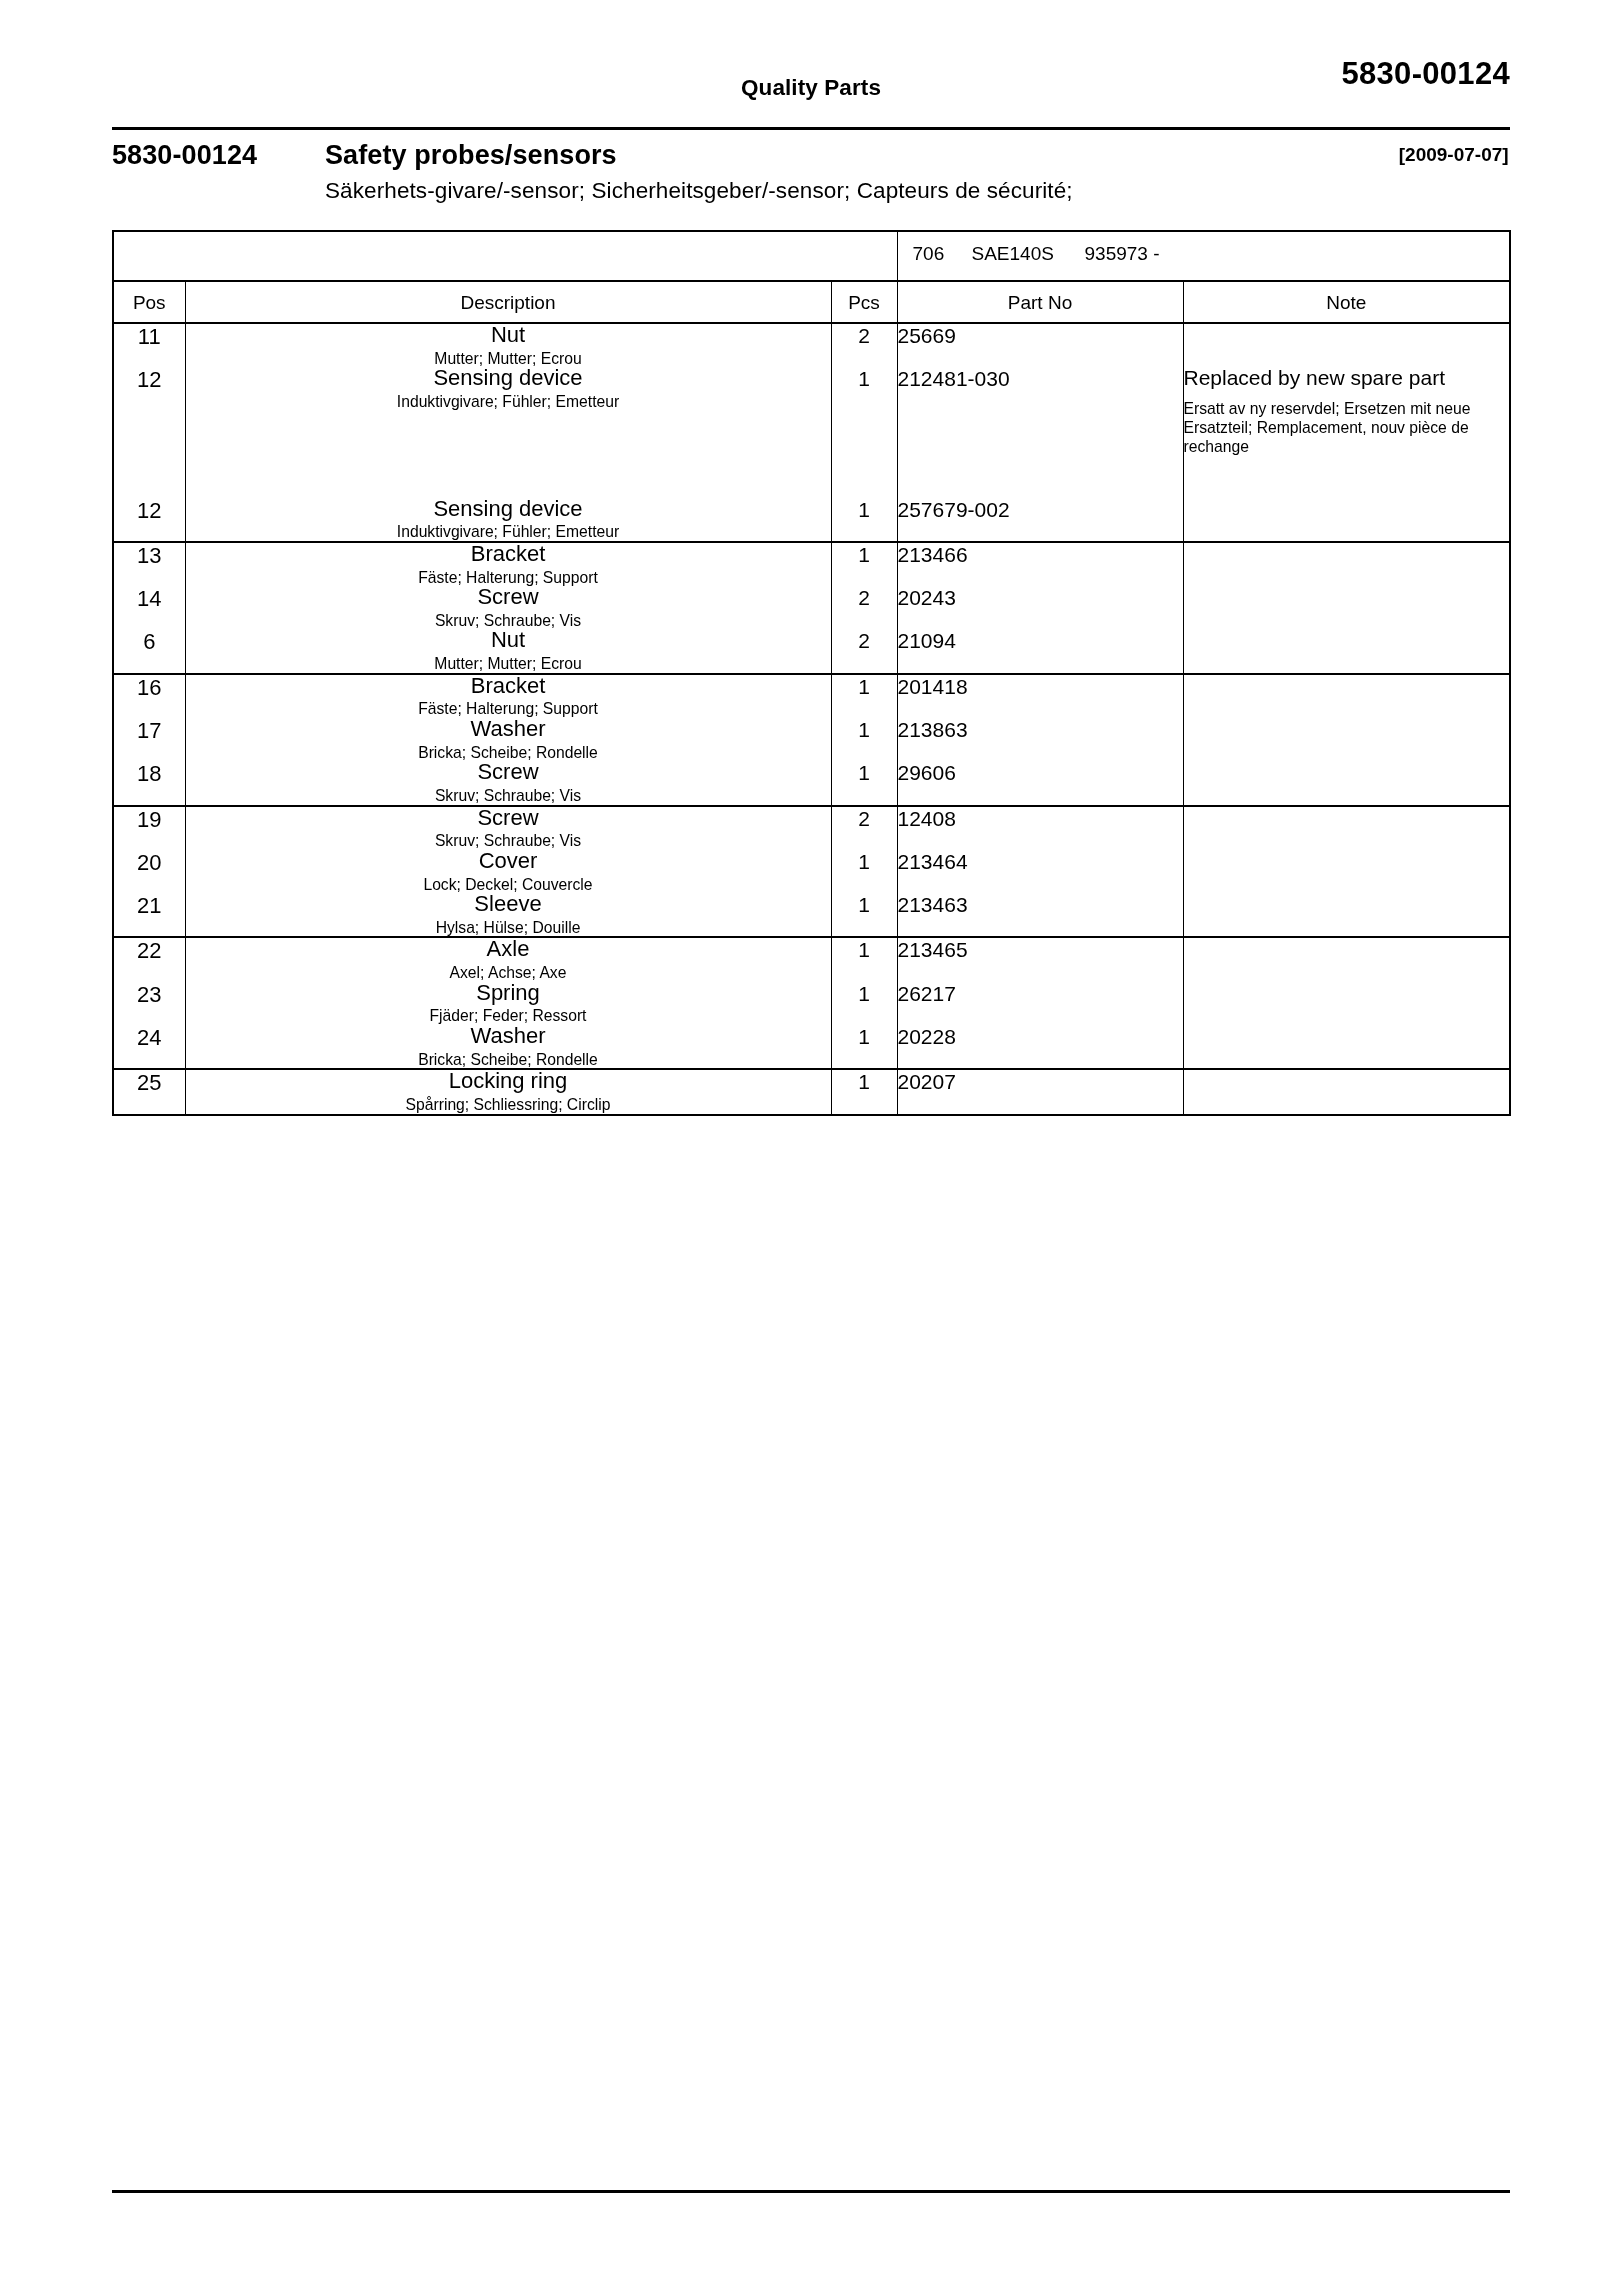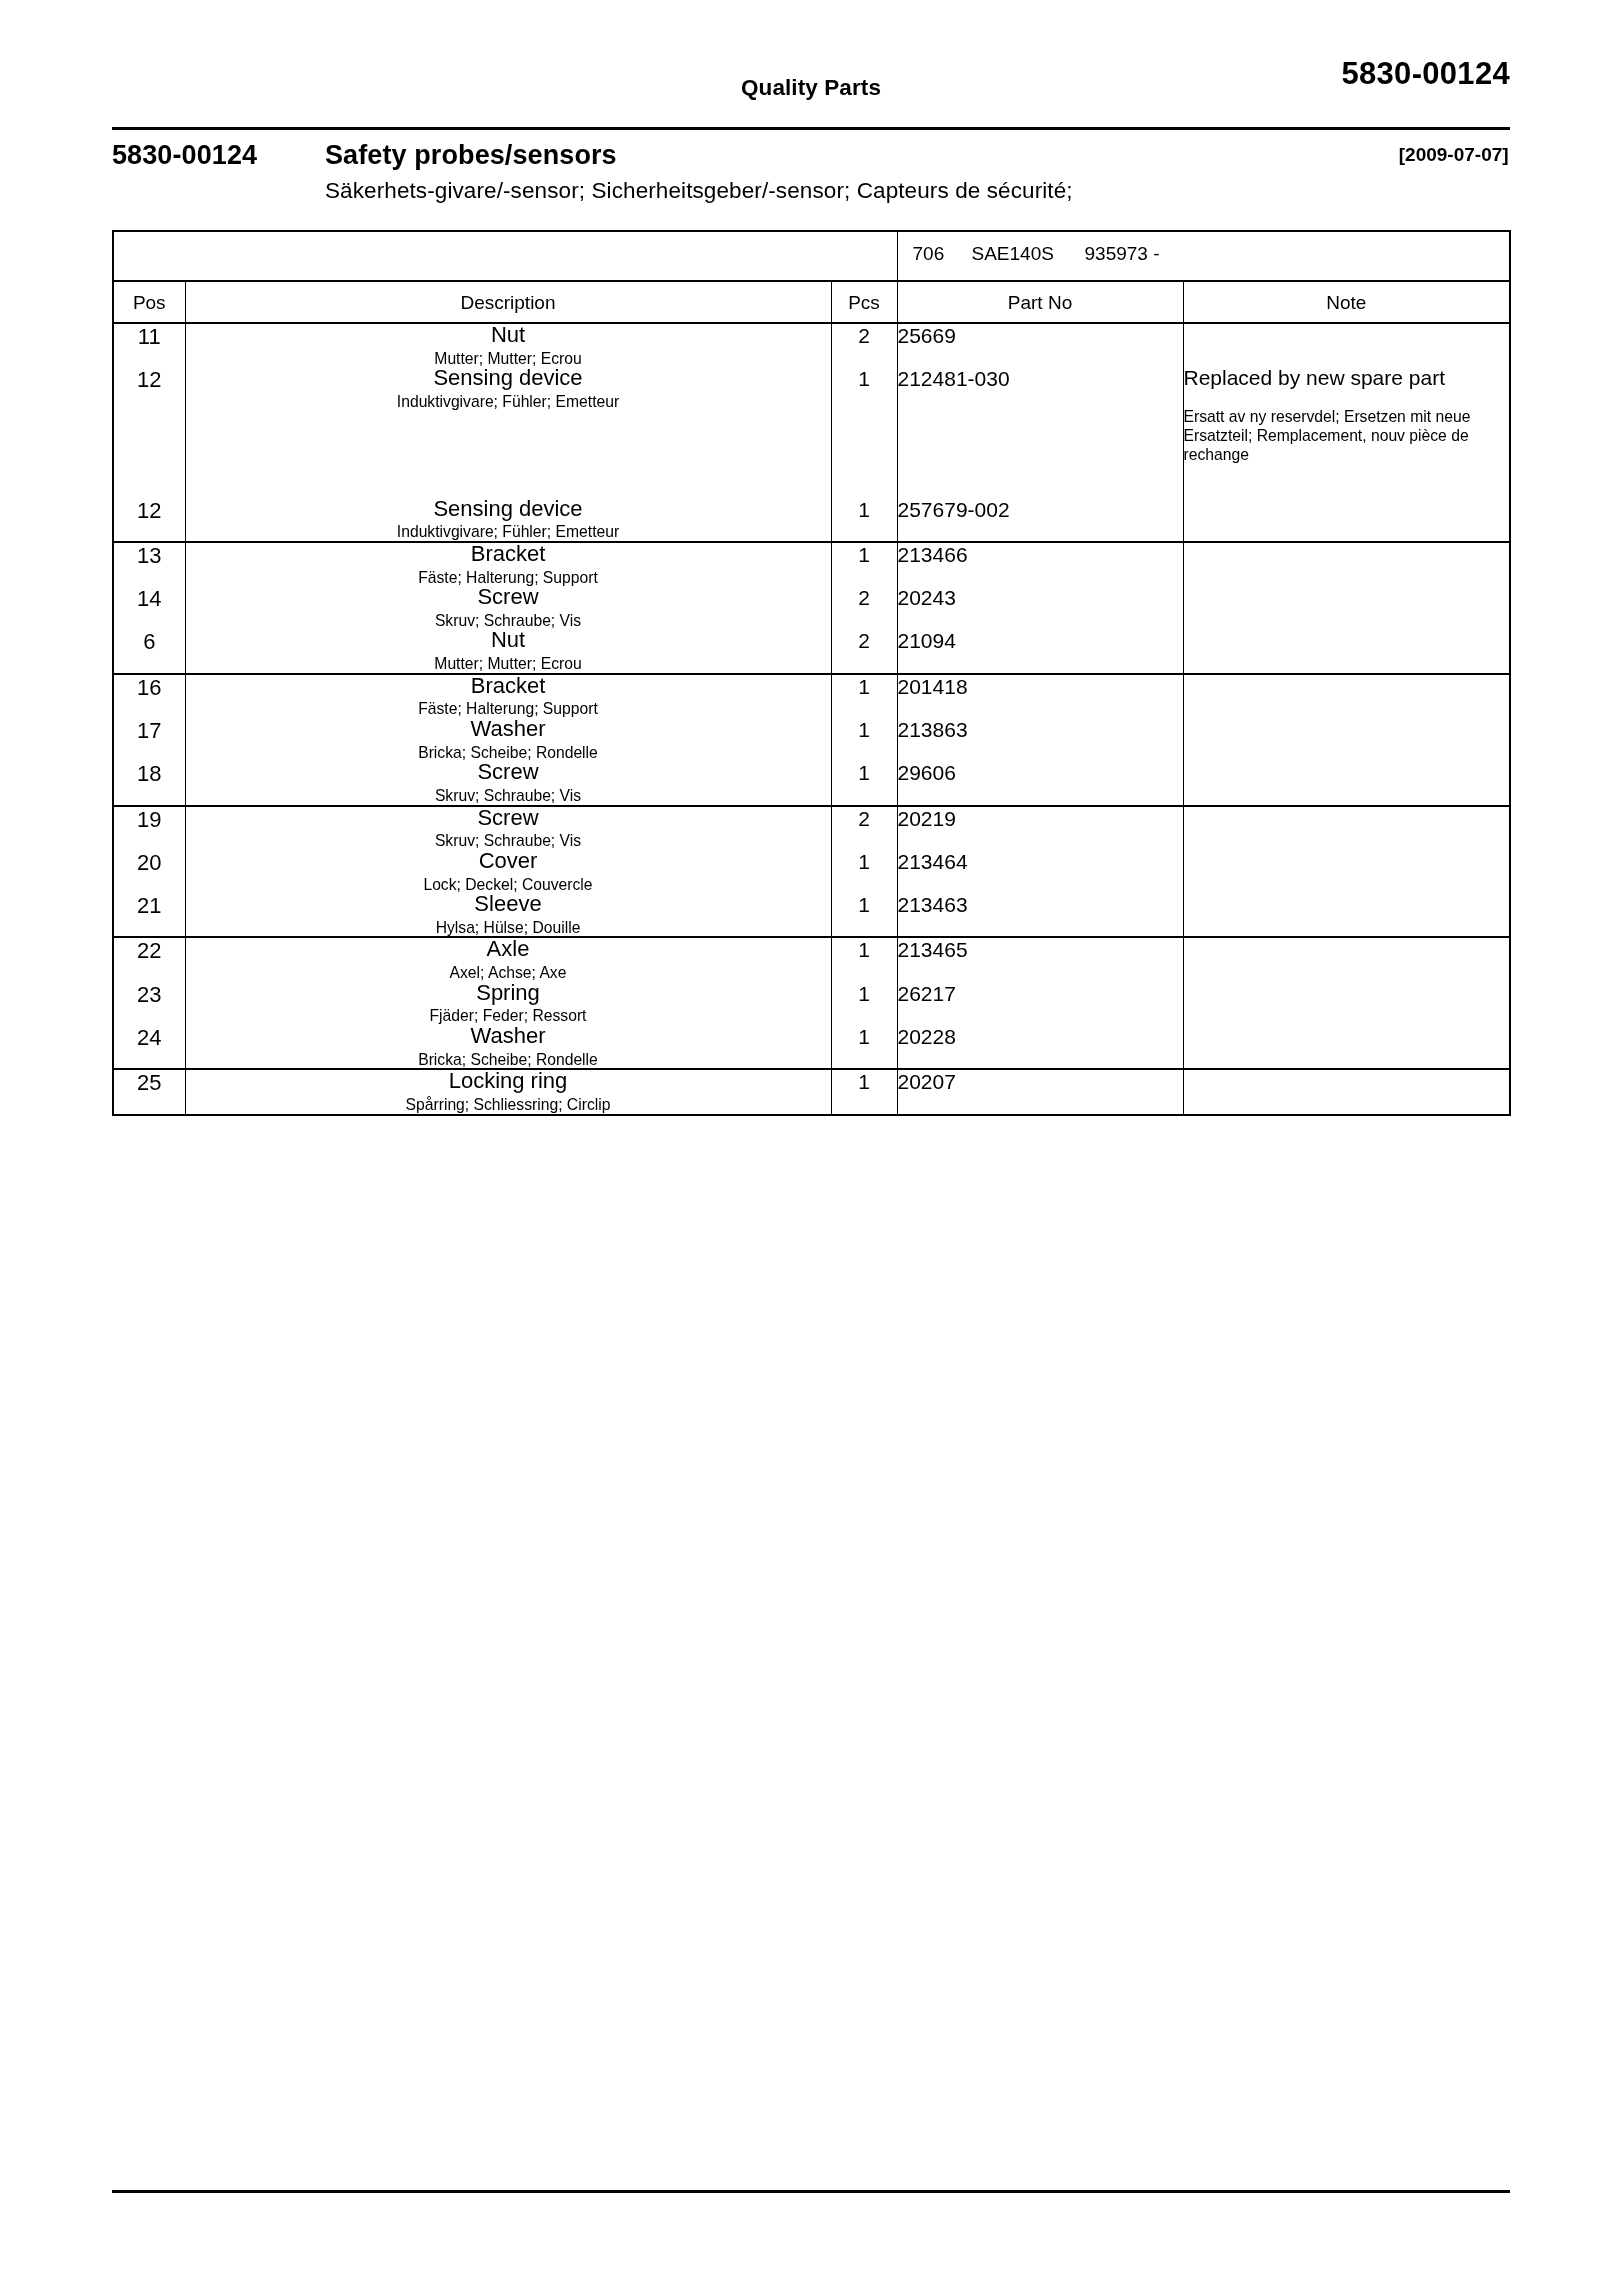--- a/index.html
+++ b/index.html
@@ -200,21 +200,21 @@
     line-height: 1.0;
     margin-bottom: 4.8px;
   }
   .desc-sub {
     font-size: 15.7px;
     line-height: 1.05;
   }
   .note-main {
     font-size: 21px;
     line-height: 1.08;
-    margin-bottom: 17px;
+    margin-bottom: 9px;
   }
   .note-sub {
     font-size: 15.7px;
     line-height: 1.22;
   }
 
   
   .rule-bot {
     position: absolute;
     left: 112px;
@@ -380,21 +380,21 @@
             <td class="cell-part bd-in-l bd-bot-thick">29606</td>
             <td class="cell-note bd-in-l bd-out-r bd-bot-thick"></td>
           </tr>
           <tr>
             <td class="cell-pos bd-out-l">19</td>
             <td class="cell-desc bd-in-l">
               <div class="desc-main">Screw</div>
               <div class="desc-sub">Skruv; Schraube; Vis</div>
             </td>
             <td class="cell-pcs bd-in-l">2</td>
-            <td class="cell-part bd-in-l">20219</td>
+            <td class="cell-part bd-in-l">12408</td>
             <td class="cell-note bd-in-l bd-out-r"></td>
           </tr>
           <tr>
             <td class="cell-pos bd-out-l">20</td>
             <td class="cell-desc bd-in-l">
               <div class="desc-main">Cover</div>
               <div class="desc-sub">Lock; Deckel; Couvercle</div>
             </td>
             <td class="cell-pcs bd-in-l">1</td>
             <td class="cell-part bd-in-l">213464</td>

